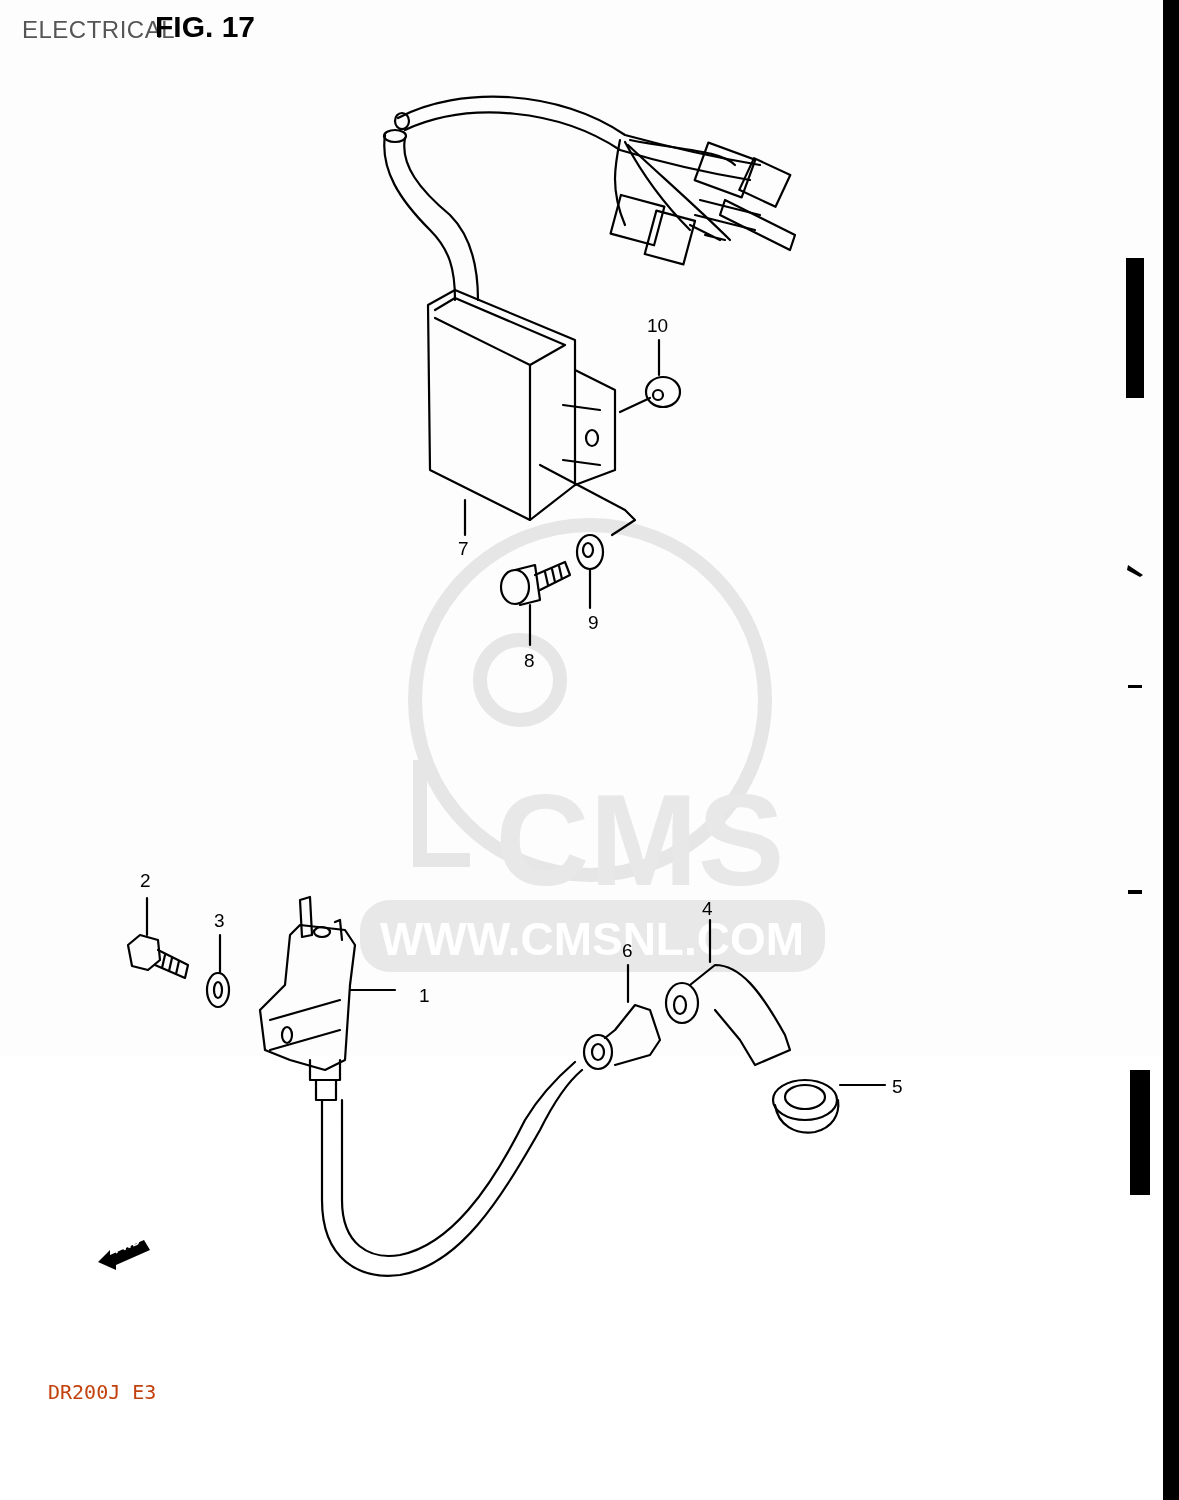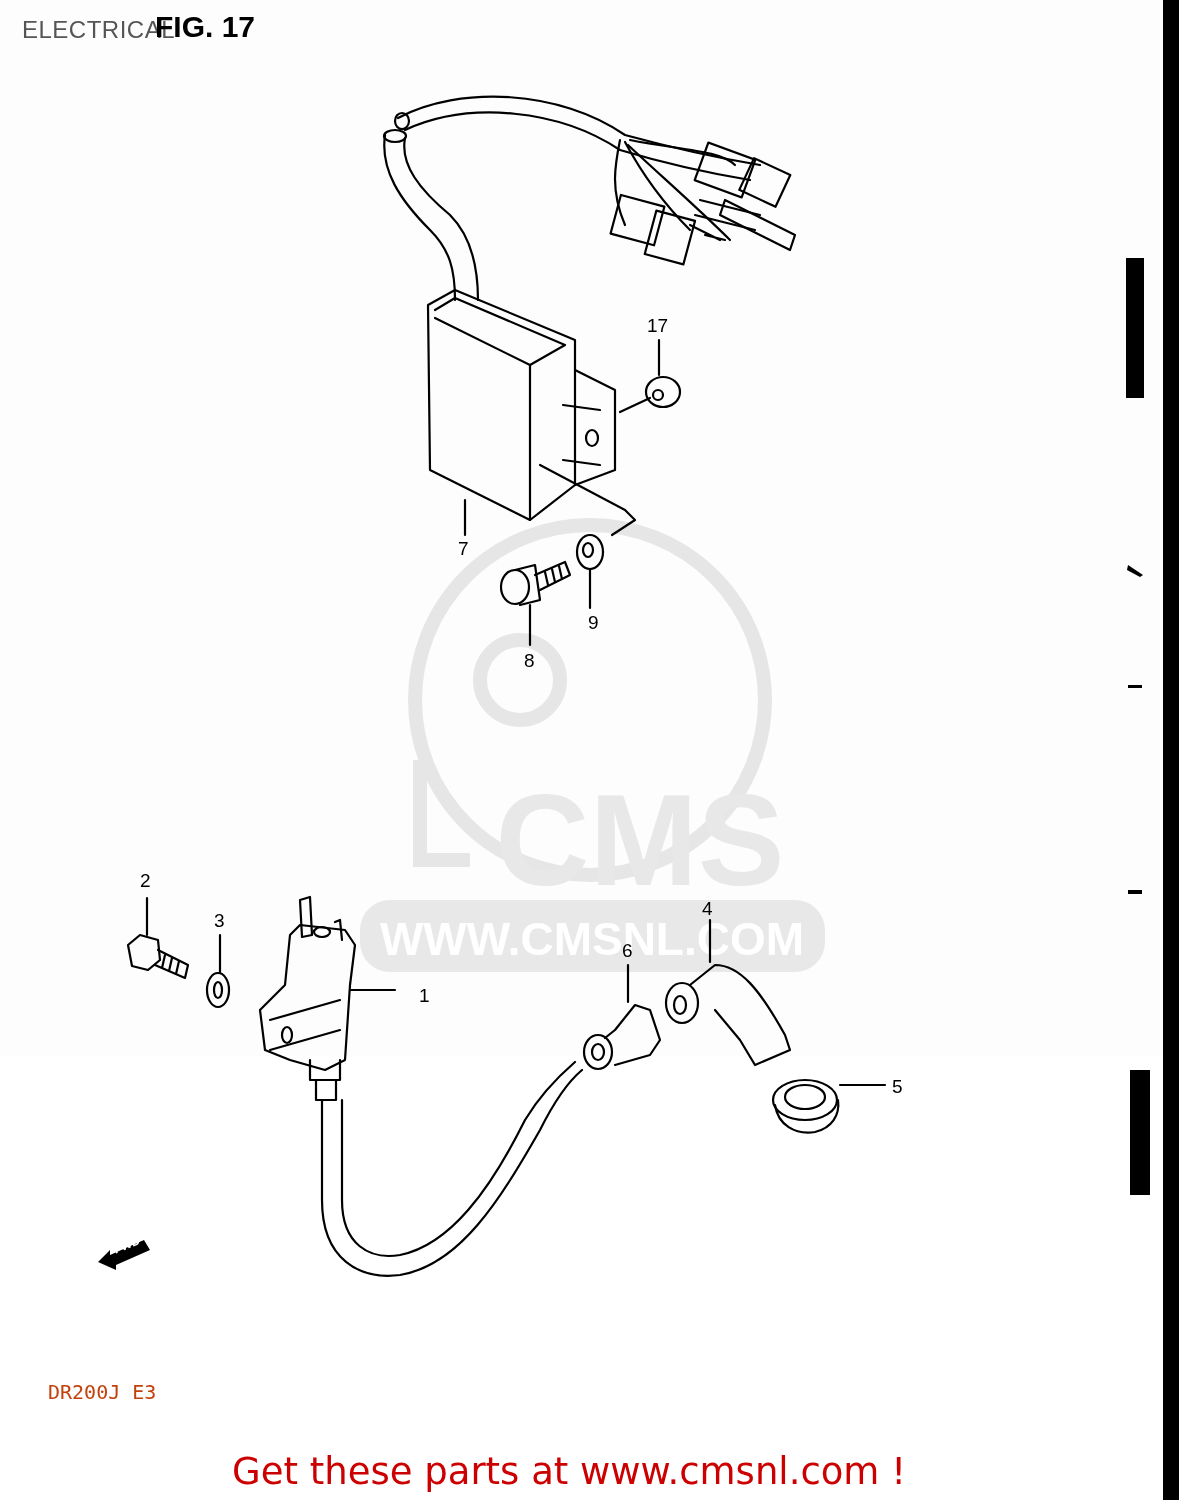--- a/index.html
+++ b/index.html
@@ -154,25 +154,24 @@
 
   <div class="callout" style="left:419px;top:985px;">1</div>
   <div class="callout" style="left:140px;top:870px;">2</div>
   <div class="callout" style="left:214px;top:910px;">3</div>
   <div class="callout" style="left:702px;top:898px;">4</div>
   <div class="callout" style="left:892px;top:1076px;">5</div>
   <div class="callout" style="left:622px;top:940px;">6</div>
   <div class="callout" style="left:458px;top:538px;">7</div>
   <div class="callout" style="left:524px;top:650px;">8</div>
   <div class="callout" style="left:588px;top:612px;">9</div>
-  <div class="callout" style="left:647px;top:315px;">17</div>
+  <div class="callout" style="left:647px;top:315px;">10</div>
 
   <div class="fwd">
     <svg width="60" height="40" viewBox="0 0 60 40">
       <path d="M2 28 L14 16 L14 21 L48 6 L54 16 L20 31 L20 36 Z" fill="#000"></path>
     </svg>
     <span class="fwd-text">FWD</span>
   </div>
 
   <div class="model-label">DR200J E3</div>
-  <div class="footer">Get these parts at www.cmsnl.com !</div>
   <div class="right-border"></div>
 </div>
 
 </body></html>

